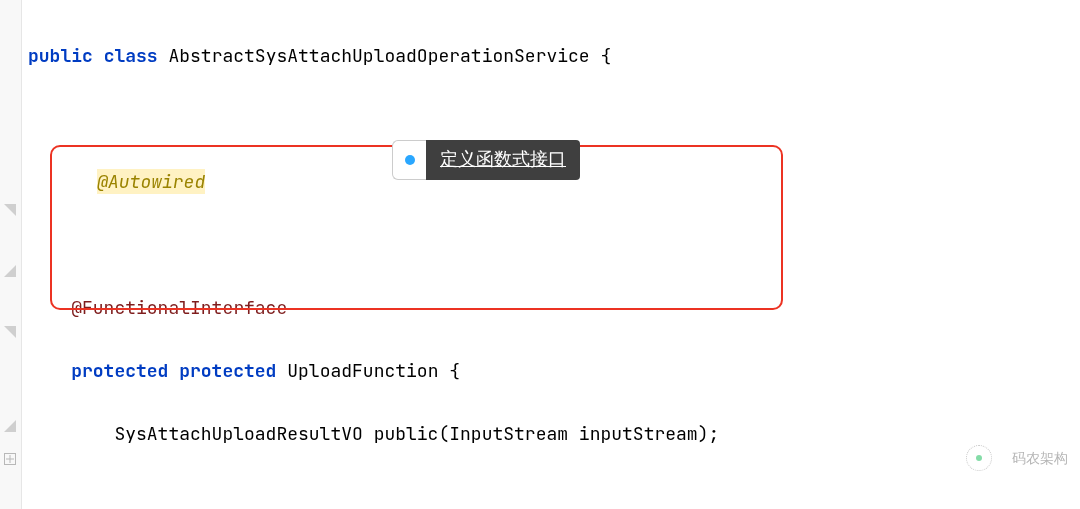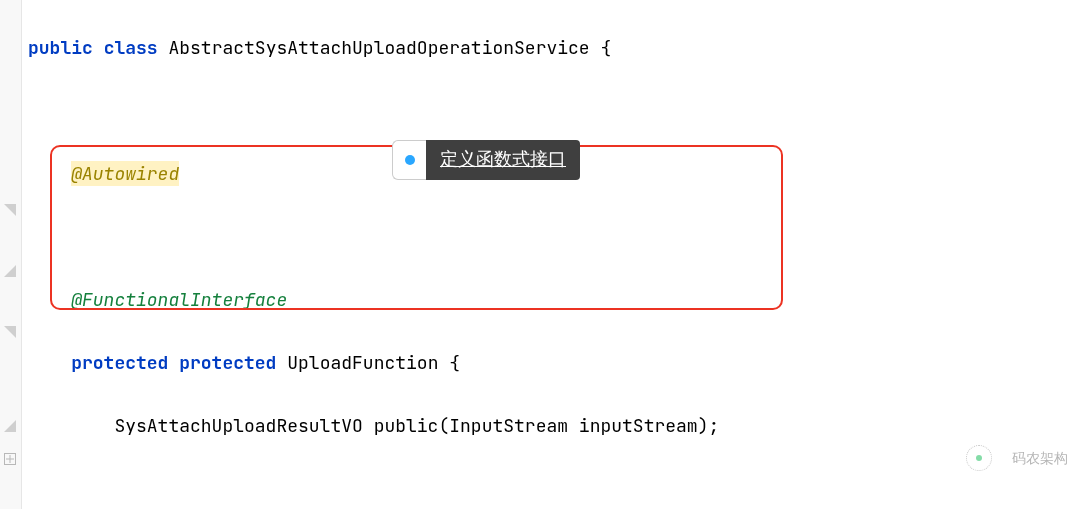--- a/index.html
+++ b/index.html
@@ -28,28 +28,29 @@
     width: 12px;
     height: 12px;
     color: #bdbdbd;
   }
   .code-area {
     position: absolute;
     left: 22px;
     right: 0;
     top: 0;
     bottom: 0;
+    padding-top: 8px;
     white-space: pre;
   }
   .ln { padding-left: 6px; }
   .kw { color: #003cc2; font-weight: 600; }
   .cls { color: #000000; }
   .fld { color: #8a3aa5; font-style: italic; }
-  .anno-hl { background: #fff2c3; color: #9a8300; font-style: italic; padding: 1px 0; }
-  .anno { color: #15803d; font-style: italic; }
+  .anno-hl { background: #fff2c3; color: #9a8300; font-style: italic; padding: 1px 0; margin-left: 26px; }
+  .anno { color: #7f1d1d; }
 
   .highlight-box {
     position: absolute;
     border: 2.5px solid #ec3323;
     border-radius: 10px;
     pointer-events: none;
   }
 
   .callout {
     position: absolute;

